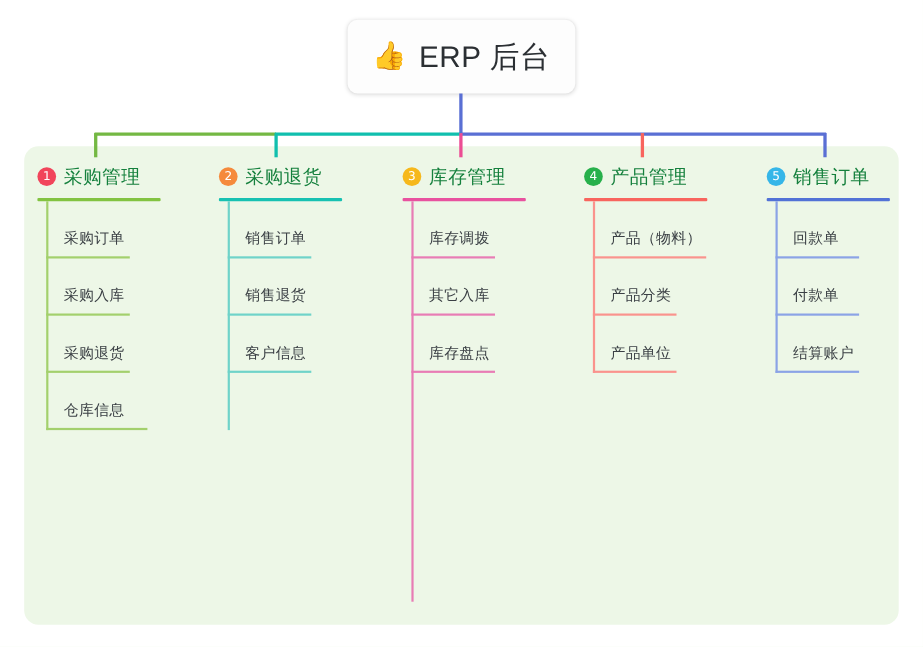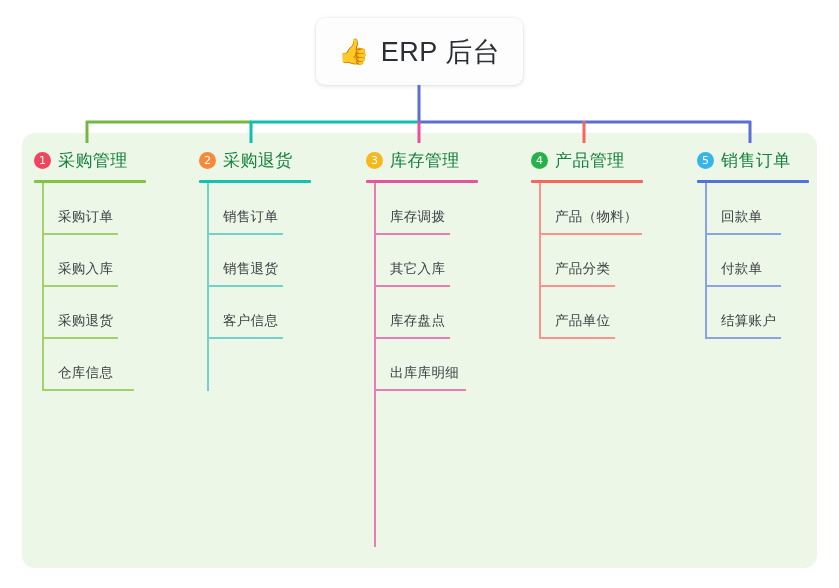--- a/index.html
+++ b/index.html
@@ -228,24 +228,20 @@
         <span class="item-rule" style="background:#e87cb5;"></span>
       </div>
       <div class="item">
         <span class="item-label">其它入库</span>
         <span class="item-rule" style="background:#e87cb5;"></span>
       </div>
       <div class="item">
         <span class="item-label">库存盘点</span>
         <span class="item-rule" style="background:#e87cb5;"></span>
       </div>
-      <div class="item">
-        <span class="item-label">出库库明细</span>
-        <span class="item-rule" style="background:#e87cb5; width:92px;"></span>
-      </div>
     </div>
   </div>
 
   <div class="column" style="left:531px; width:160px;">
     <div class="col-head">
       <span class="badge" style="background: rgb(39, 176, 75);">4</span>
       <span class="col-title">产品管理</span>
     </div>
     <div class="head-rule" style="background:#f8655e; width:112px;"></div>
     <div class="items">

